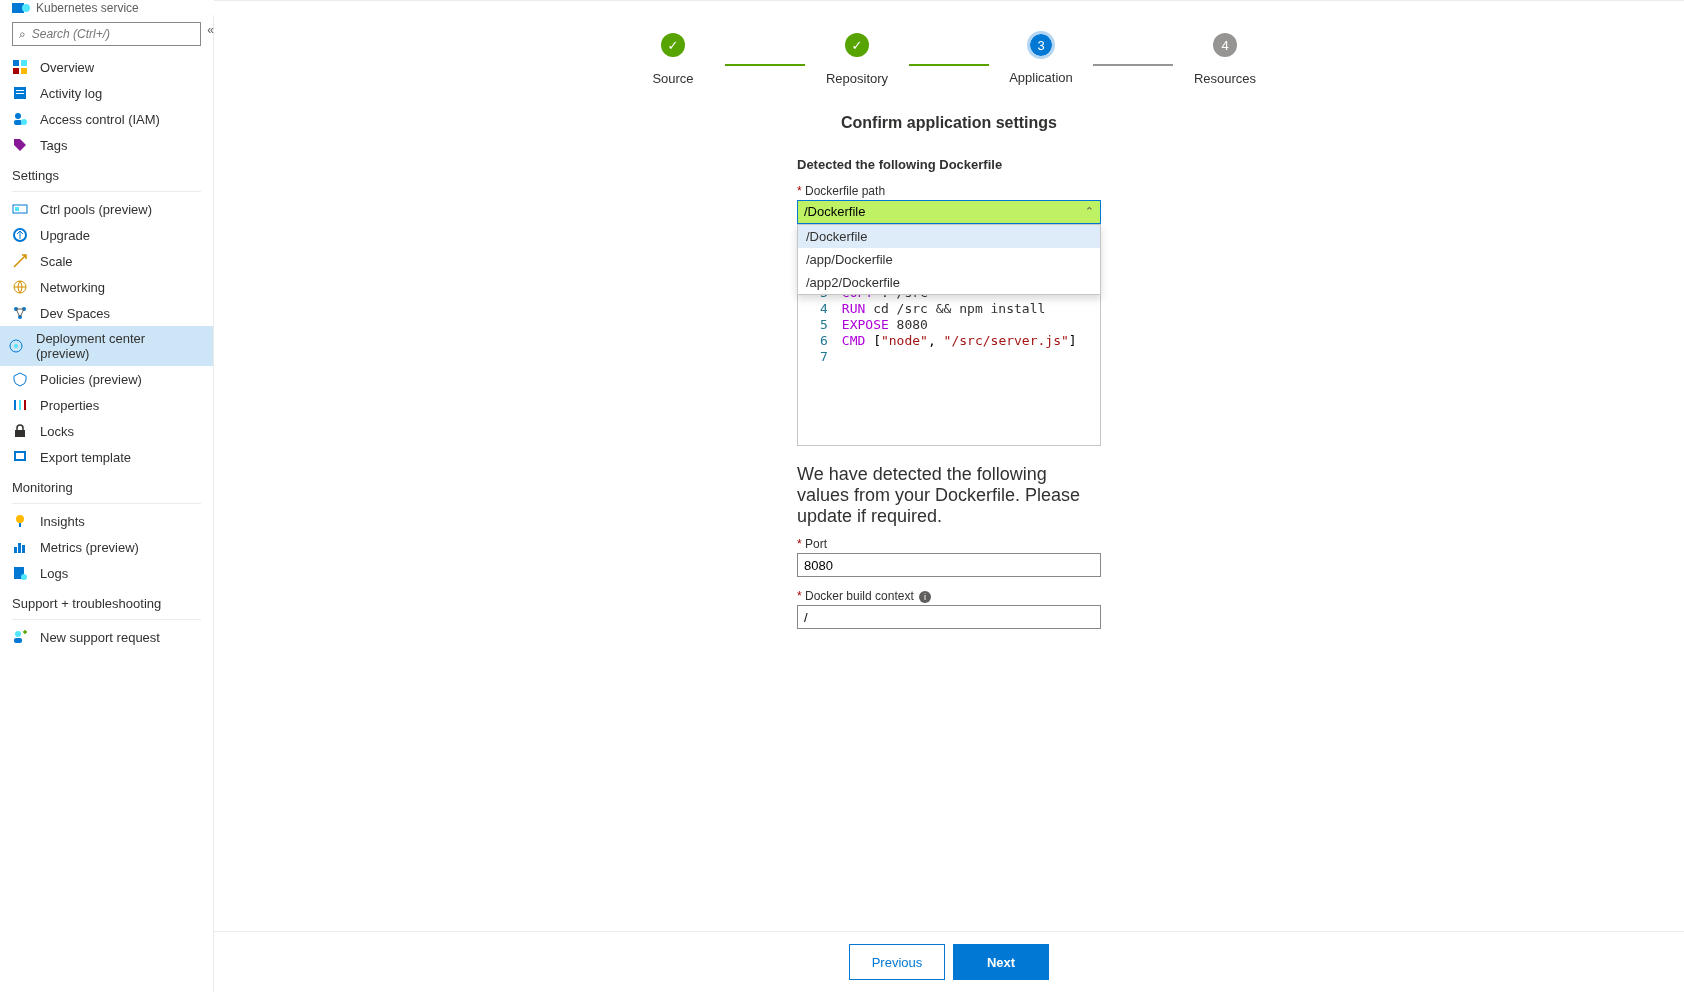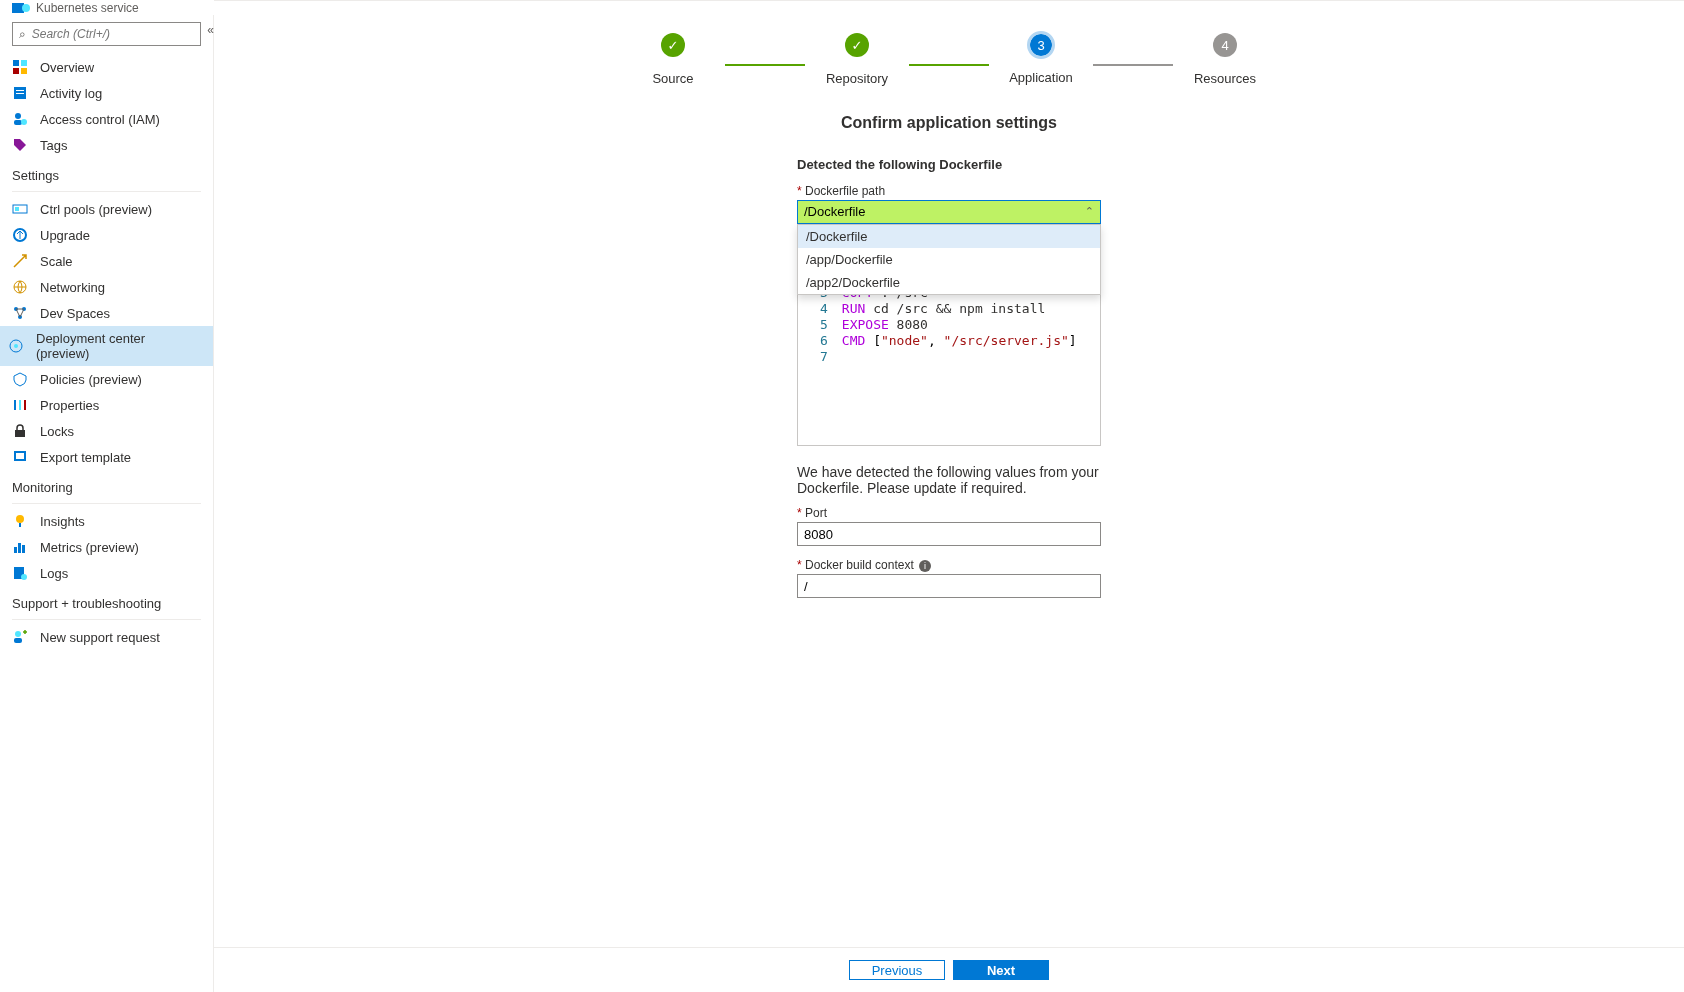--- a/index.html
+++ b/index.html
@@ -54,26 +54,26 @@
 .code-editor { border: 1px solid #c8c6c4; height: 200px; margin-top: 22px; padding: 6px 0; font-family: "Consolas", monospace; font-size: 13px; display:flex; background:#fff;}
 .gutter { text-align: right; color: #237893; padding: 0 14px 0 22px; user-select:none;}
 .gutter div { line-height: 16px; }
 .code-lines { flex:1; }
 .code-lines div { line-height: 16px; white-space: pre; }
 .kw-from { color: #0000ff; }
 .kw { color: #af00db; }
 .str { color: #a31515; }
 .punct { color: #000; }
 
-.desc-text { font-size: 14px; margin-top: 18px; margin-bottom: 10px; max-width: 360px; color:#323130;}
+.desc-text { font-size: 18px; margin-top: 18px; margin-bottom: 10px; max-width: 360px; color:#323130;}
 .text-input { width: 100%; border: 1px solid #8a8886; padding: 3px 6px; font-size: 13px; height:24px;}
 .info-icon { display:inline-block; width:12px; height:12px; border-radius:50%; background:#605e5c; color:#fff; font-size:9px; text-align:center; line-height:12px; margin-left:2px; cursor:help;}
 
 .footer { border-top: 1px solid #edebe9; padding: 12px 0; display: flex; justify-content: center; gap: 8px; }
-.btn { min-width: 96px; height: 20px; font-size: 13px; border: 1px solid; cursor: pointer; }
+.btn { min-width: 96px; height: 36px; font-size: 13px; border: 1px solid; cursor: pointer; }
 .btn-secondary { background: #fff; border-color: #0078d4; color: #0078d4; }
 .btn-primary { background: #0078d4; border-color: #0078d4; color: #fff; font-weight:600;}
 </style>
 </head>
 <body>
 
 <div class="top-bar">
   <svg width="20" height="14" viewBox="0 0 20 14">
       <rect x="0" y="2" width="12" height="10" fill="#0078d4"></rect>
       <circle cx="14" cy="7" r="4" fill="#50e6ff"></circle>

